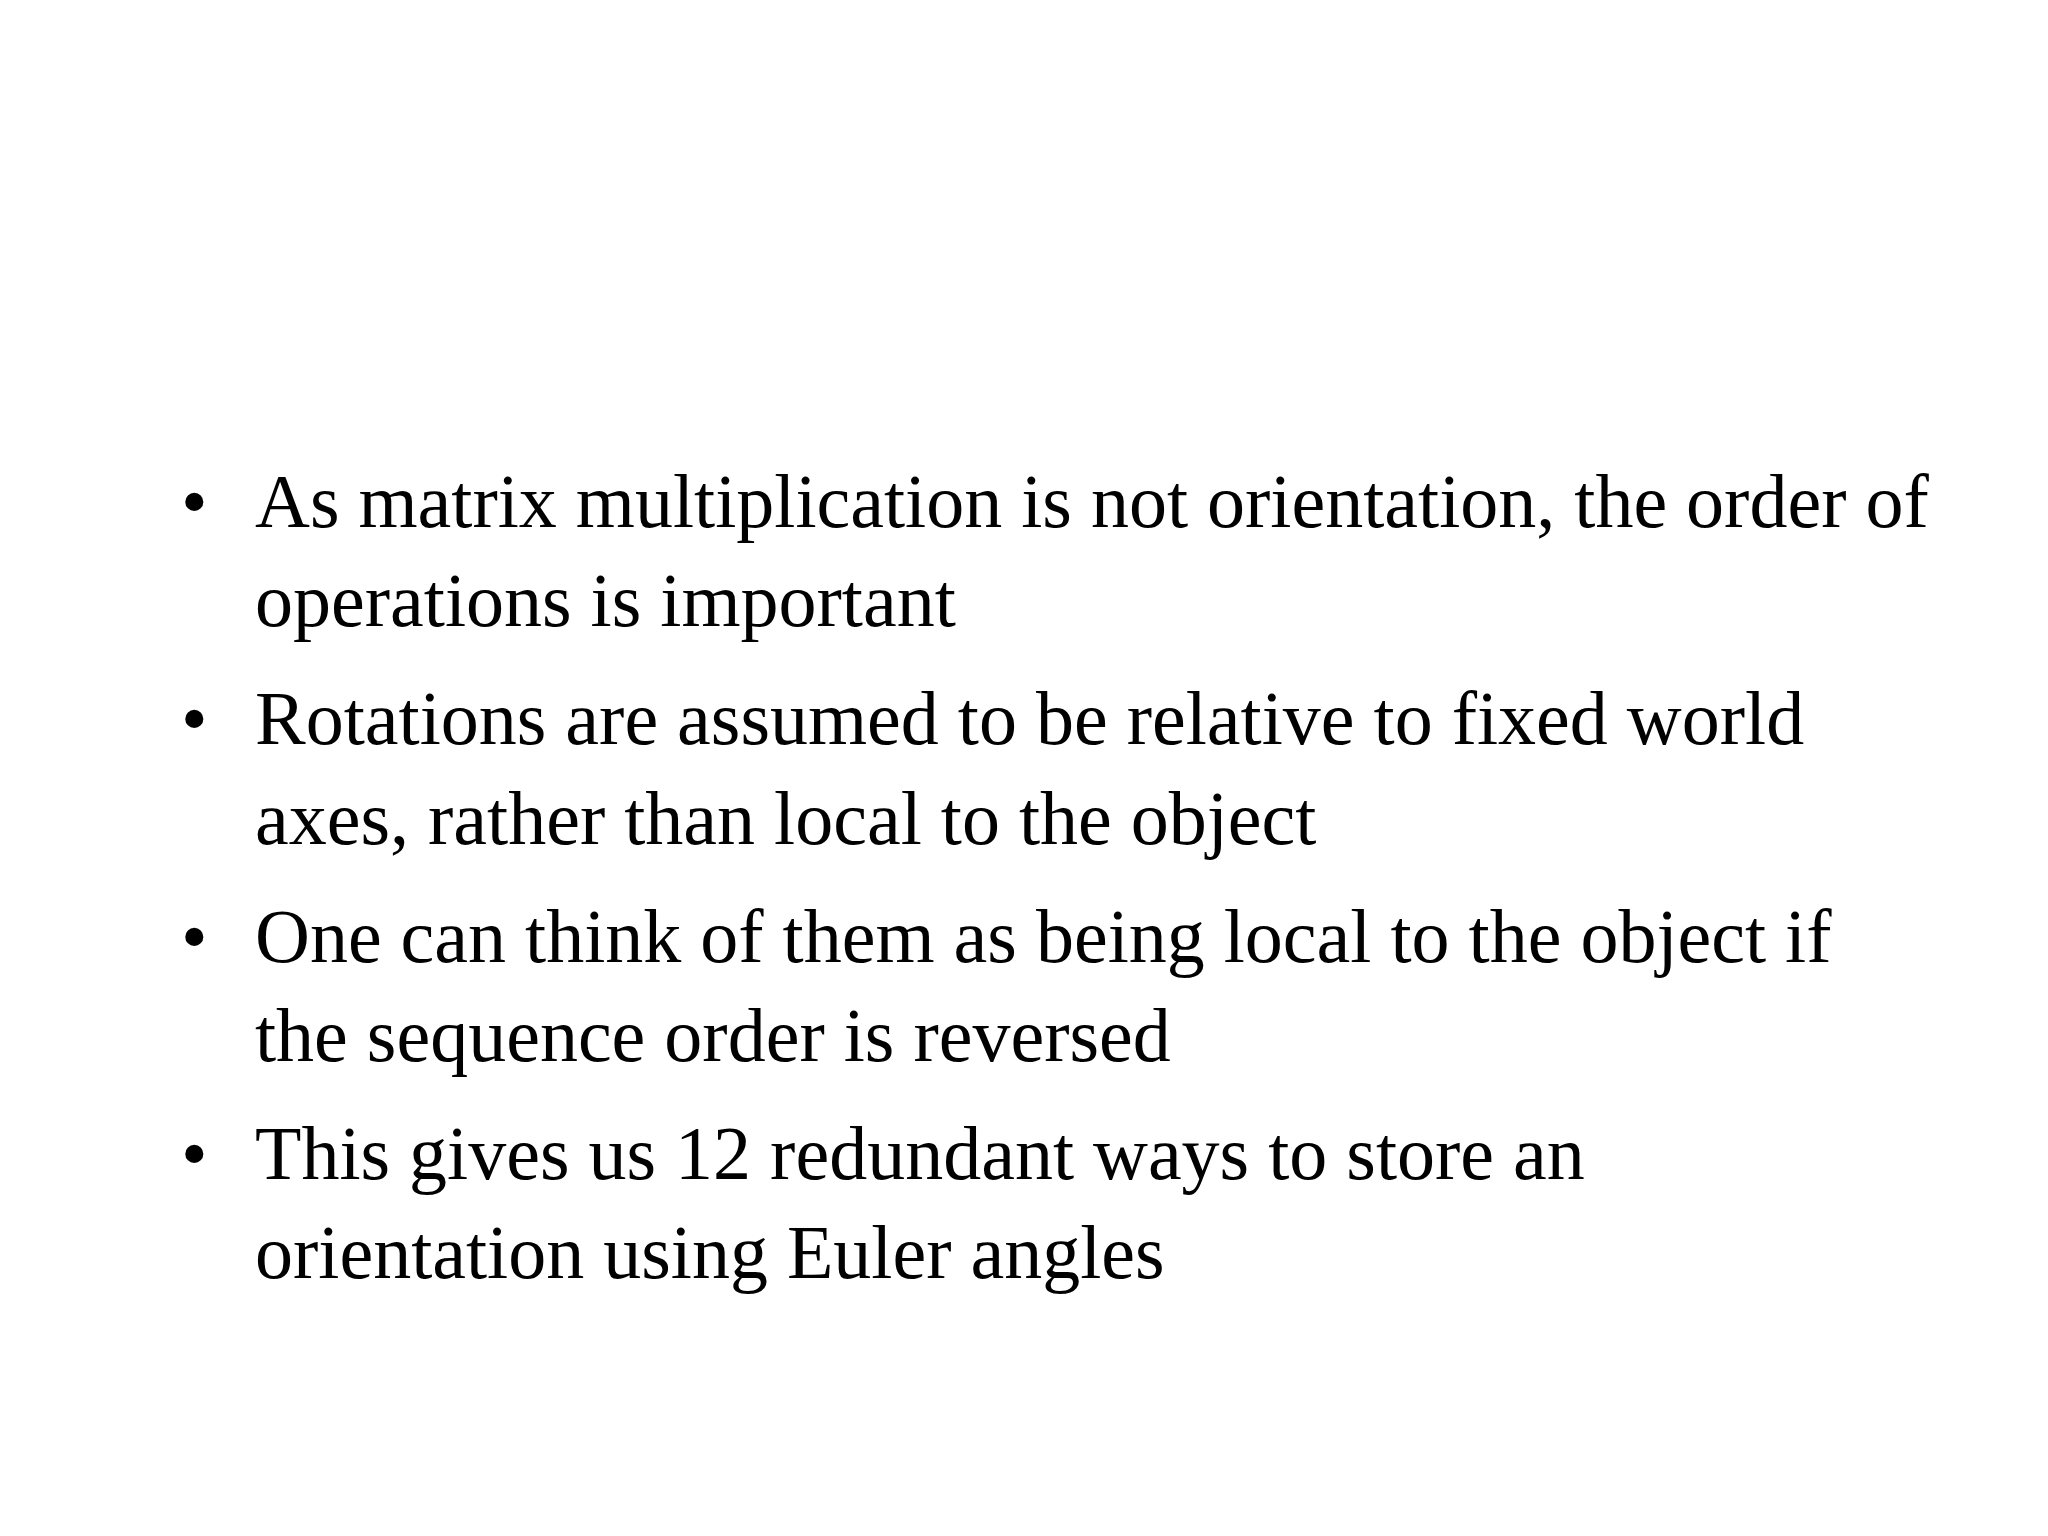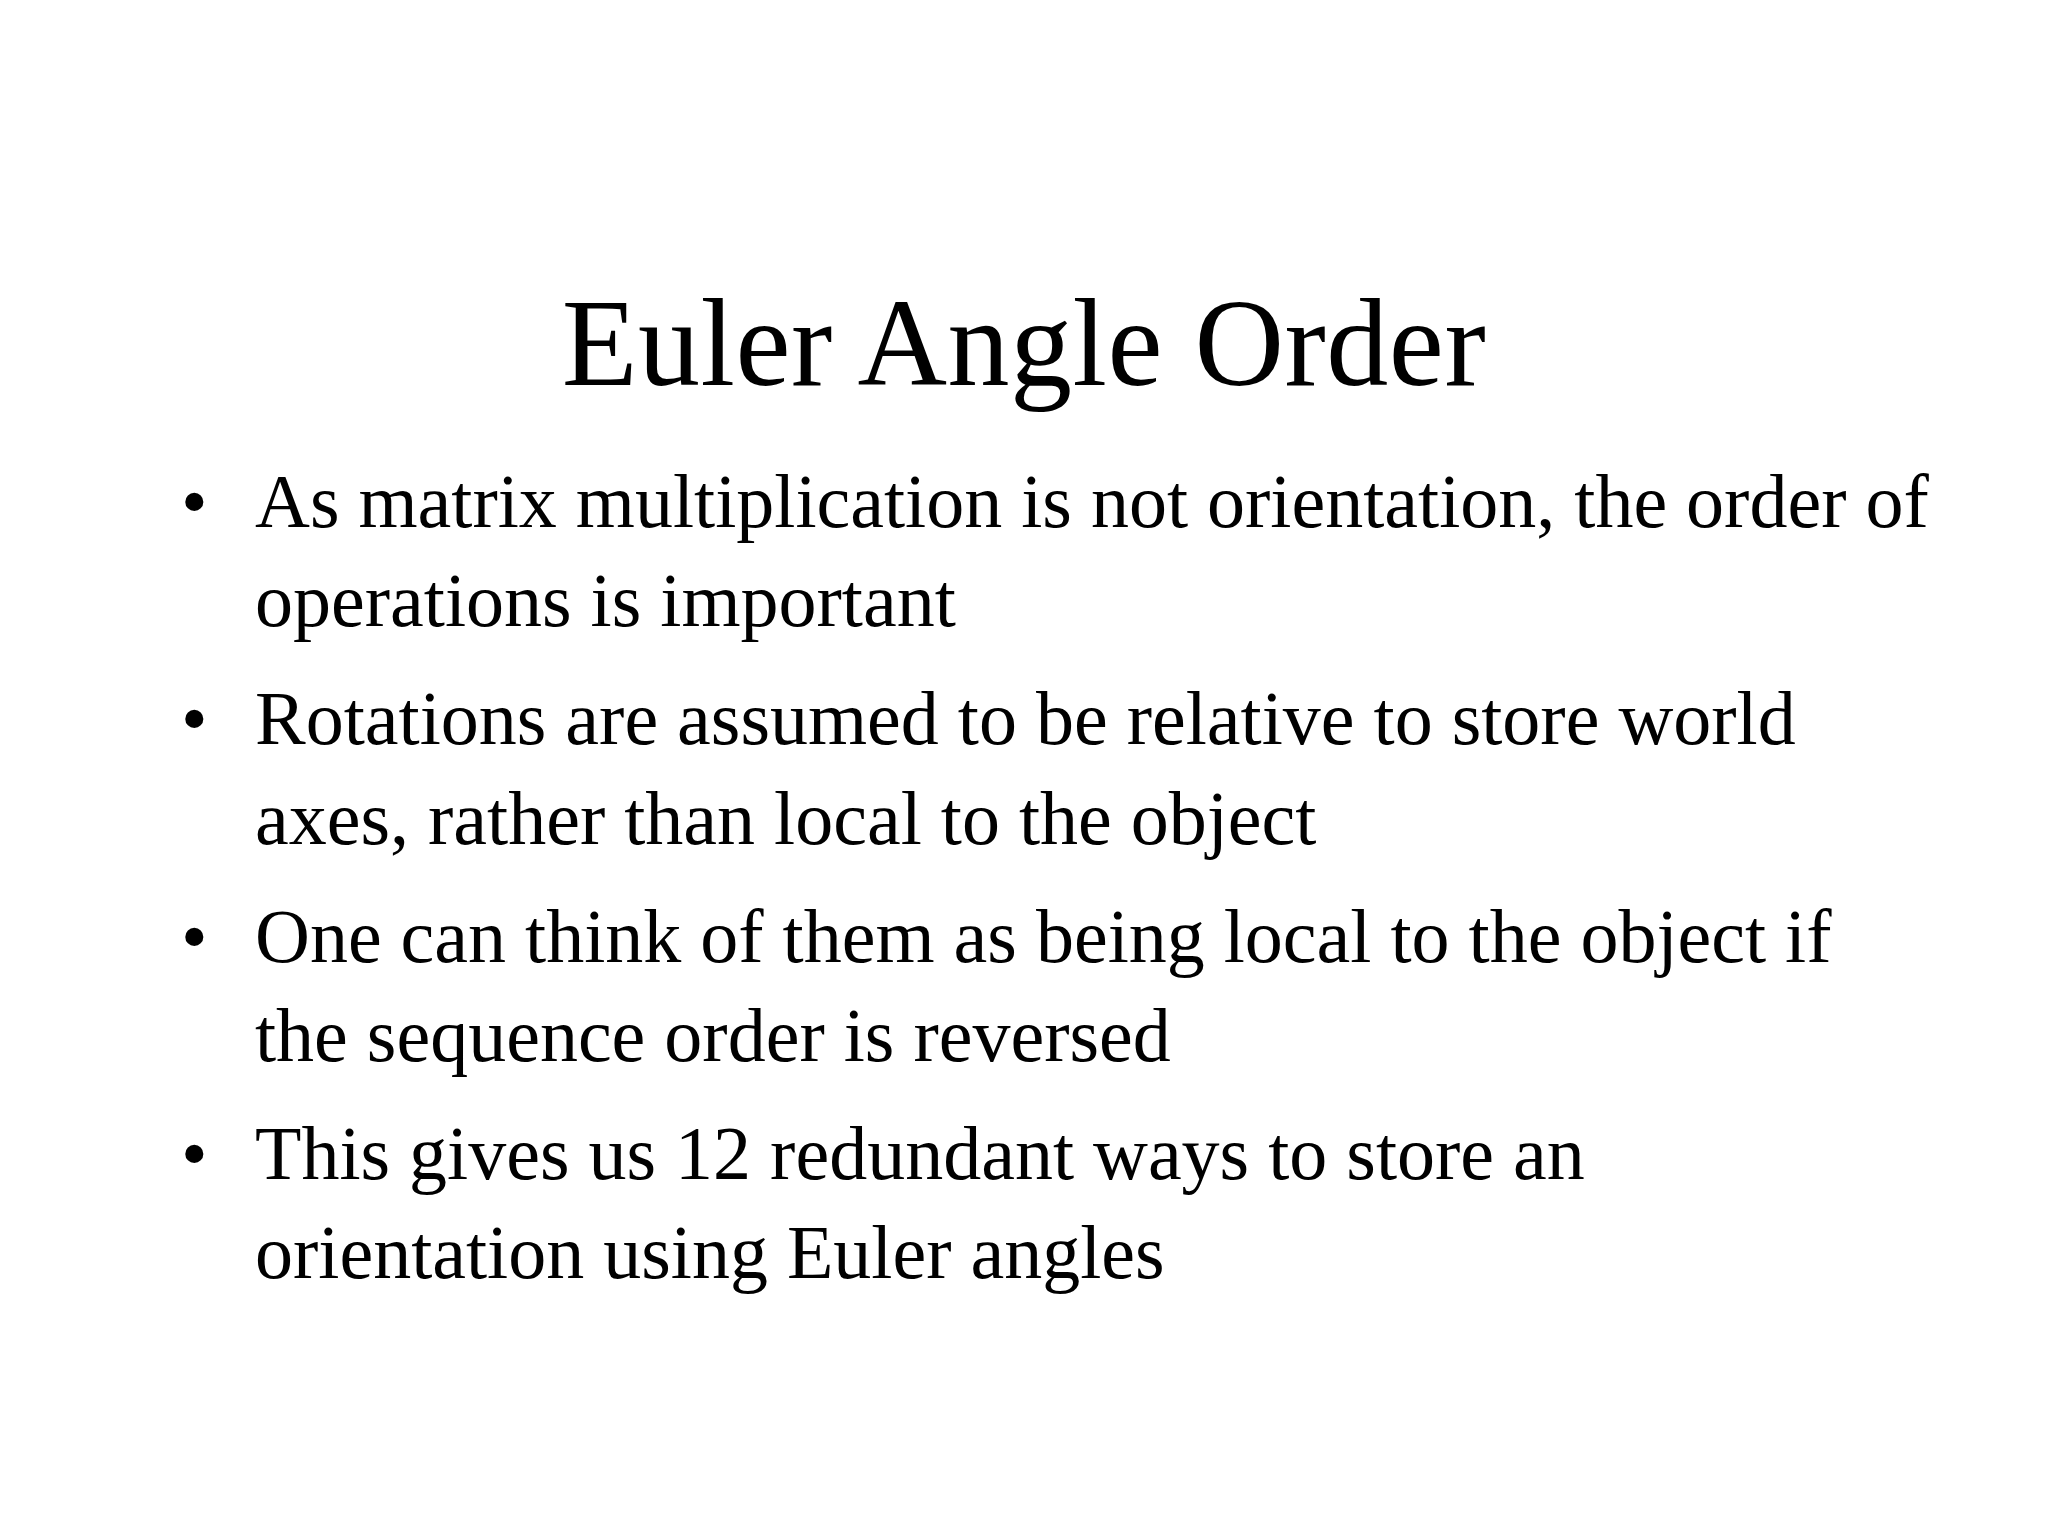--- a/index.html
+++ b/index.html
@@ -71,32 +71,31 @@
 
   .bullet-text {
     display: block;
   }
 </style>
 </head>
 <body>
 
 <div class="slide">
 
-  <h1 class="slide-title">Euler Angle Order</h1>
 
   <ul class="body-list">
 
     <li class="bullet-item">
       <span class="bullet-marker">•</span>
       <span class="bullet-text">As matrix multiplication is not orientation, the order of operations is important</span>
     </li>
 
     <li class="bullet-item">
       <span class="bullet-marker">•</span>
-      <span class="bullet-text">Rotations are assumed to be relative to store world axes, rather than local to the object</span>
+      <span class="bullet-text">Rotations are assumed to be relative to fixed world axes, rather than local to the object</span>
     </li>
 
     <li class="bullet-item">
       <span class="bullet-marker">•</span>
       <span class="bullet-text">One can think of them as being local to the object if the sequence order is reversed</span>
     </li>
 
     <li class="bullet-item">
       <span class="bullet-marker">•</span>
       <span class="bullet-text">This gives us 12 redundant ways to store an orientation using Euler angles</span>

